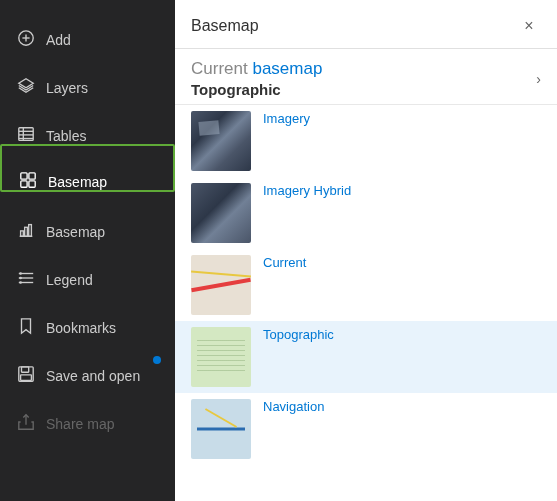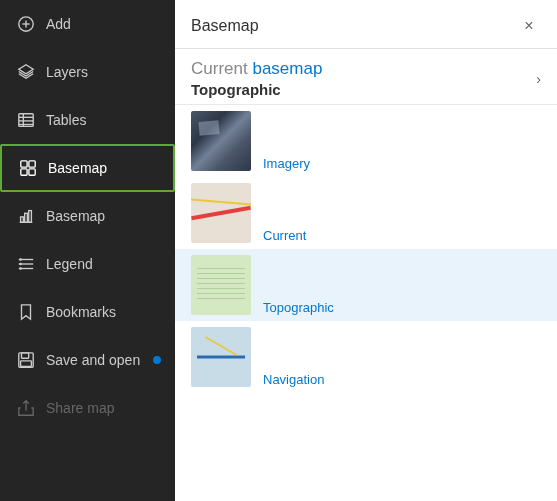--- a/index.html
+++ b/index.html
@@ -18,21 +18,21 @@
       min-width: 175px;
       background: #252526;
       display: flex;
       flex-direction: column;
       height: 501px;
       overflow: hidden;
     }
 
     .sidebar-item {
       display: flex;
-      align-items: center;
+      align-items: flex-end;
       gap: 10px;
       padding: 0 16px;
       height: 48px;
       cursor: pointer;
       color: #cccccc;
       font-size: 14px;
       position: relative;
     }
 
     .sidebar-item.active {
@@ -155,21 +155,21 @@
 
     .basemap-list::-webkit-scrollbar {
       width: 6px;
     }
     .basemap-list::-webkit-scrollbar-thumb {
       background: #ccc;
     }
 
     .basemap-item {
       display: flex;
-      align-items: flex-end;
+      align-items: flex-start;
       gap: 12px;
       padding: 6px 16px;
       cursor: pointer;
       min-height: 72px;
     }
 
     .basemap-item.selected {
       background: #e8f3fc;
     }
 
@@ -400,20 +400,24 @@
     <span class="chevron-right">›</span>
   </div>
 
   <div class="basemap-list">
 
     <div class="basemap-item">
       <div class="basemap-thumbnail thumb-imagery"></div>
       <span class="basemap-name">Imagery</span>
     </div>
 
+    <div class="basemap-item">
+      <div class="basemap-thumbnail thumb-imagery-hybrid"></div>
+      <span class="basemap-name">Imagery Hybrid</span>
+    </div>
 
     <div class="basemap-item">
       <div class="basemap-thumbnail thumb-streets"></div>
       <span class="basemap-name">Current</span>
     </div>
 
     <div class="basemap-item selected">
       <div class="basemap-thumbnail thumb-topographic"></div>
       <span class="basemap-name">Topographic</span>
     </div>

